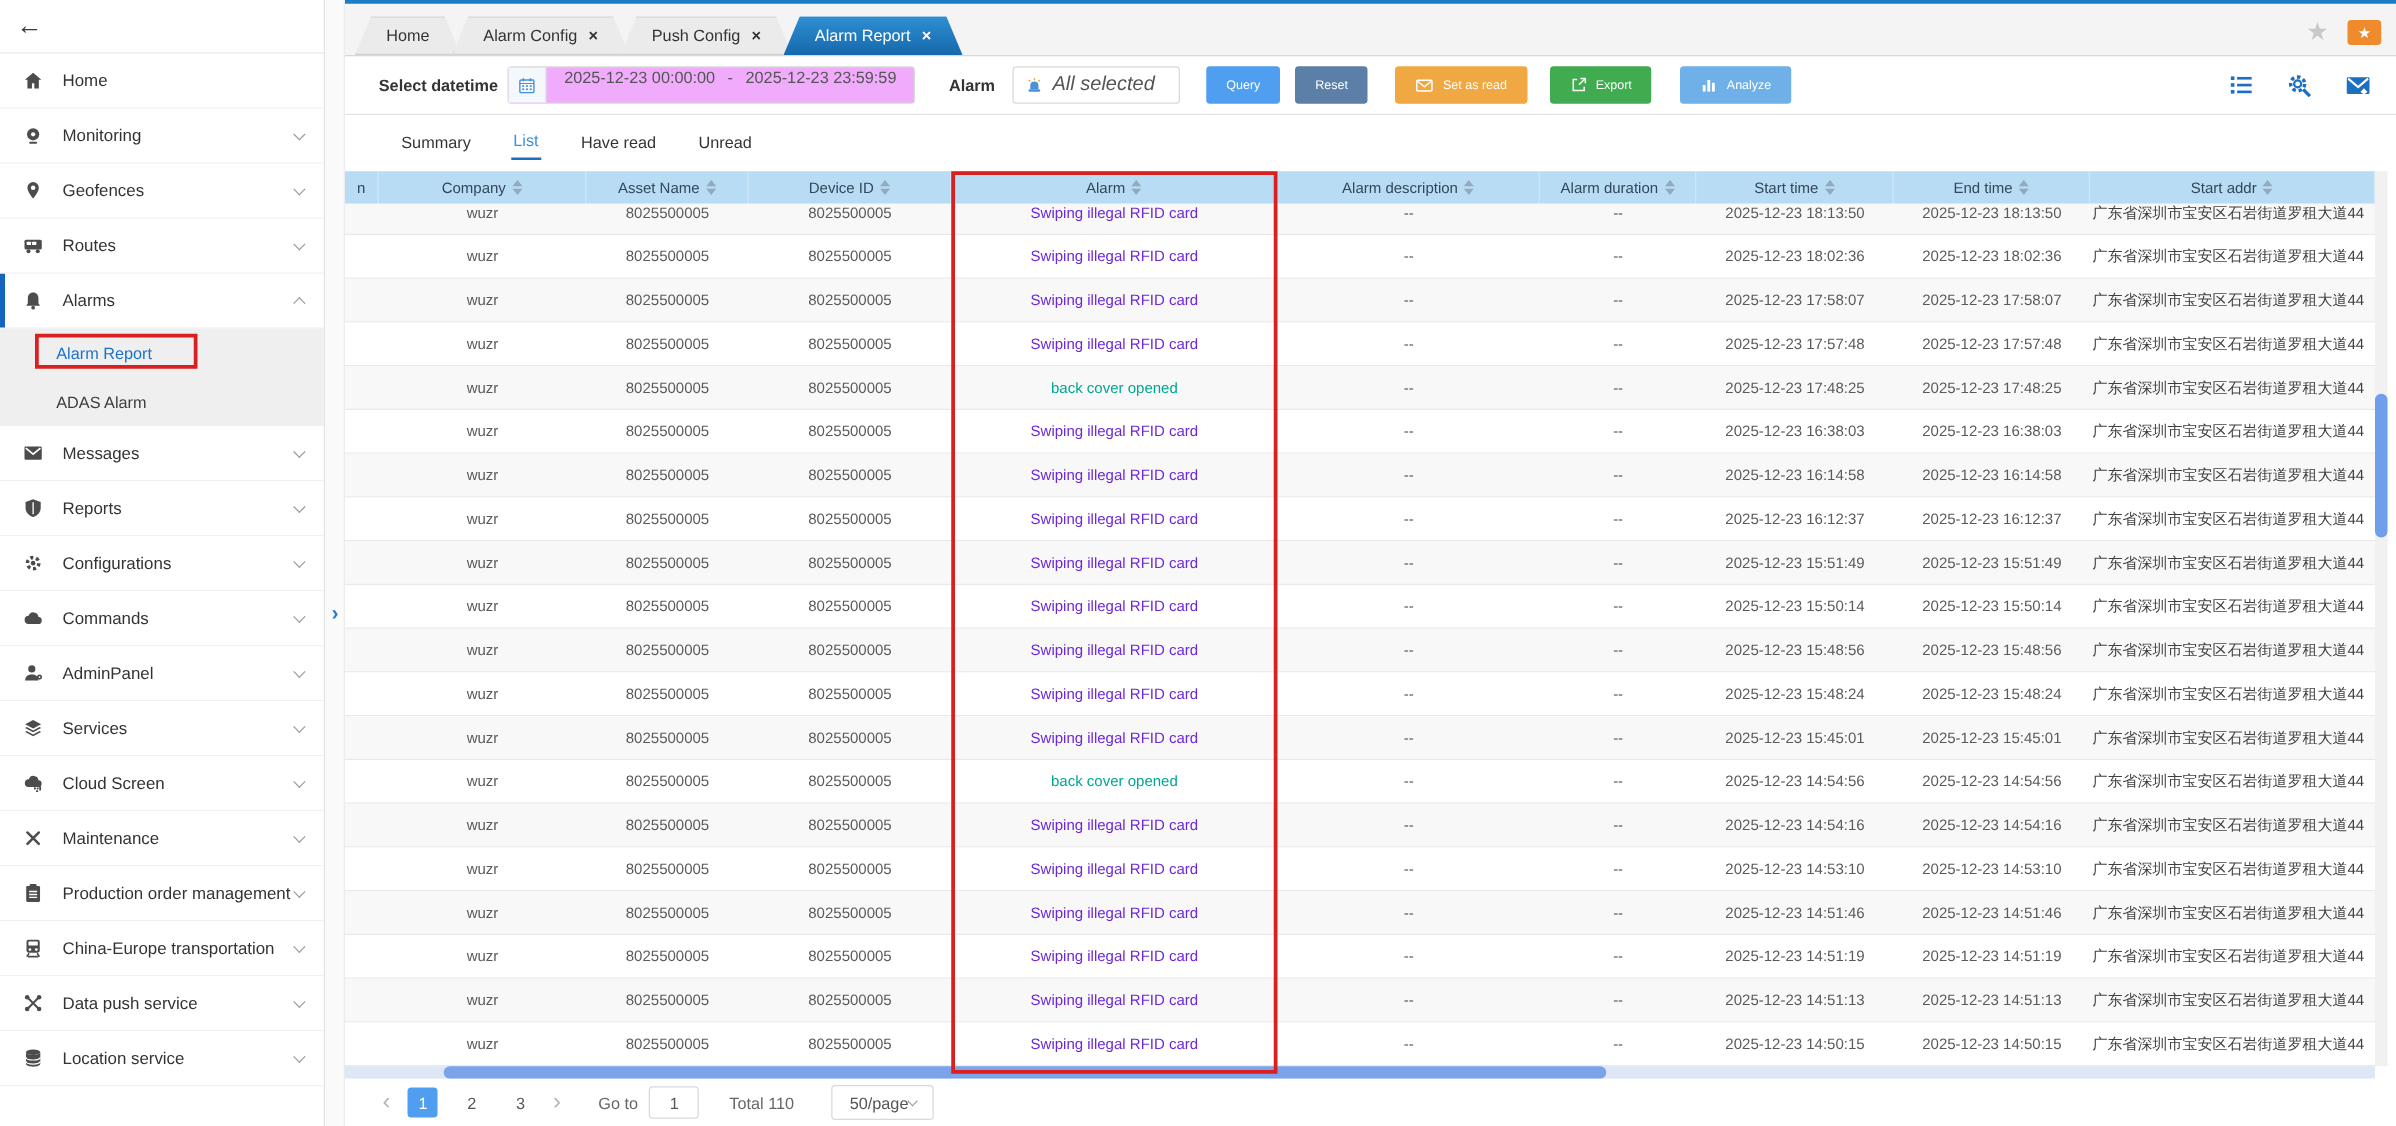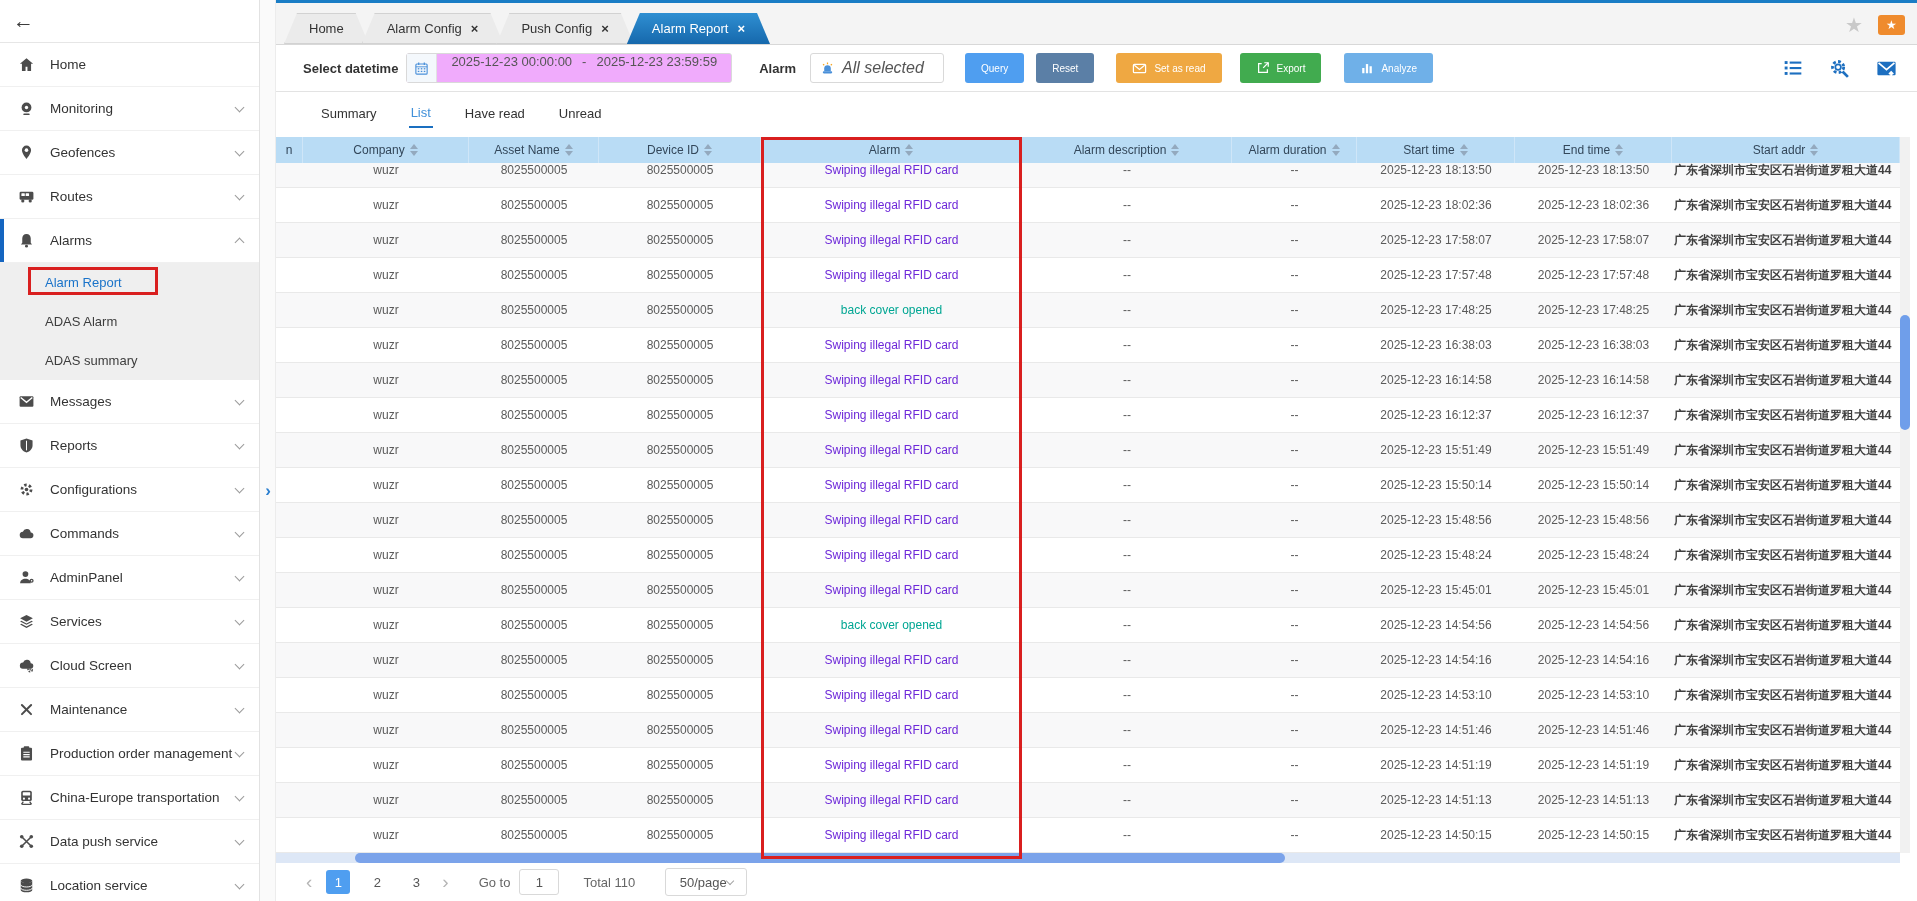--- a/index.html
+++ b/index.html
@@ -95,21 +95,21 @@
           border-top:5px solid #93a9be; }
   .rows-clip { position:absolute; top:163px; left:0; width:1624px; height:690px; overflow:hidden; }
   #rows .trow:first-child { margin-top:-10px; }
   .trow { display:grid; grid-template-columns:var(--cols); height:35px;
           border-bottom:1px solid #e9e9e9; background:#fff; }
   .trow:nth-child(odd) { background:#f8f8f9; }
   .td { display:flex; align-items:center; justify-content:center; font-size:12px; color:#5a5a5a;
         overflow:hidden; white-space:nowrap; }
   .td.alarm-danger { color:#6d28d9; }
   .td.alarm-ok { color:#00a693; }
-  .td.addr { justify-content:flex-start; color:#3f3f3f; padding-left:2px;font-weight:bold; }
+  .td.addr { justify-content:flex-start; color:#3f3f3f; padding-left:2px; }
 
   
   .hscroll { position:absolute; top:853px; left:0; width:1624px; height:10px; background:#dde7f6; }
   .hthumb { position:absolute; left:79px; top:0; width:930px; height:10px; background:#7ba3ea;
             border-radius:5px; cursor:pointer; }
   .vscroll { position:absolute; top:137px; left:1624px; width:10px; height:716px; background:#f1f1f1; }
   .vthumb { position:absolute; left:0; top:178px; width:10px; height:115px; background:#6f9eea;
             border-radius:5px; cursor:pointer; }
 
   
@@ -194,21 +194,20 @@
               <path d="M8 1.8c-2.5 0-4 1.9-4 4.4V10l-1.2 1.8h10.4L12 10V6.2c0-2.5-1.5-4.4-4-4.4z"></path>
               <circle cx="8" cy="13.3" r="1.4"></circle>
             </svg>
           </span>
           <span class="lbl">Alarms</span>
           <span class="chev up"></span>
         </div>
         <div class="sb-sub">
           <div class="sb-subitem current">Alarm Report</div>
           <div class="sb-subitem">ADAS Alarm</div>
-          <div class="sb-subitem">ADAS summary</div>
         </div>
         <div class="sb-item">
           <span class="ic">
             <svg viewBox="0 0 16 16">
               <rect x="1.5" y="3" width="13" height="10" rx="1"></rect>
               <path d="M2.5 4.2 8 8.8l5.5-4.6" class="sw" stroke-width="1.3"></path>
             </svg>
           </span>
           <span class="lbl">Messages</span>
           <span class="chev"></span>

